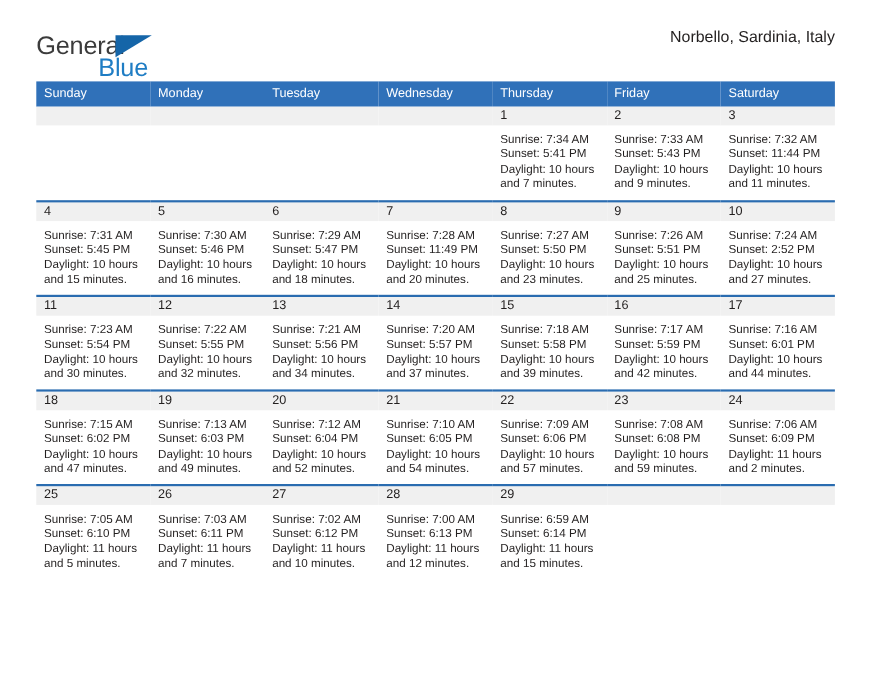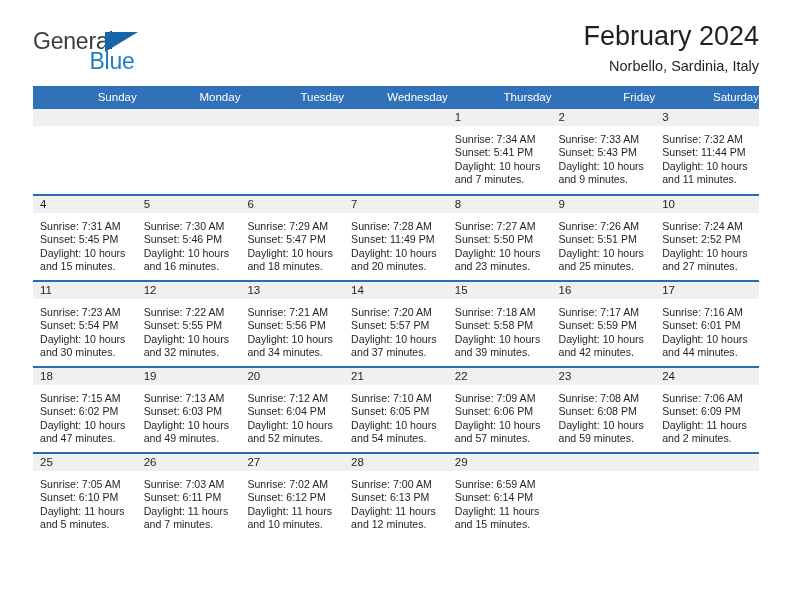--- a/index.html
+++ b/index.html
@@ -18,21 +18,21 @@
     position: relative;
     width: 792px;
     height: 612px;
     box-sizing: border-box;
     padding: 0 33px;
   }
 
   
   .header {
     position: relative;
-    height: 86px;
+    height: 74px;
   }
   .brand {
     position: absolute;
     left: 0;
     top: 30px;
     width: 130px;
     height: 48px;
   }
   .brand-general {
     font-size: 23px;
@@ -88,21 +88,21 @@
   .calendar {
     width: 726px;
     border-collapse: collapse;
     table-layout: fixed;
   }
   .calendar th {
     background: #3071b9;
     color: #ffffff;
     font-size: 11.5px;
     font-weight: 400;
-    text-align: right;
+    text-align: left;
     padding: 5px 0 5px 7px;
     height: 11px;
     line-height: 13px;
   }
   .calendar td {
     vertical-align: top;
     padding: 0;
     border-top: 2px solid #2a6cb0;
     height: 86px;
     box-sizing: border-box;
@@ -138,21 +138,20 @@
 
   <div class="header">
 
     <div class="brand">
       <span class="brand-general">General</span>
       <span class="brand-triangle"></span>
       <span class="brand-blue">Blue</span>
     </div>
 
     <div class="title-block">
-      <div class="cal-title">February 2024</div>
       <div class="cal-subtitle">Norbello, Sardinia, Italy</div>
     </div>
 
   </div>
 
   <table class="calendar">
     <thead>
       <tr>
         <th>Sunday</th>
         <th>Monday</th>

